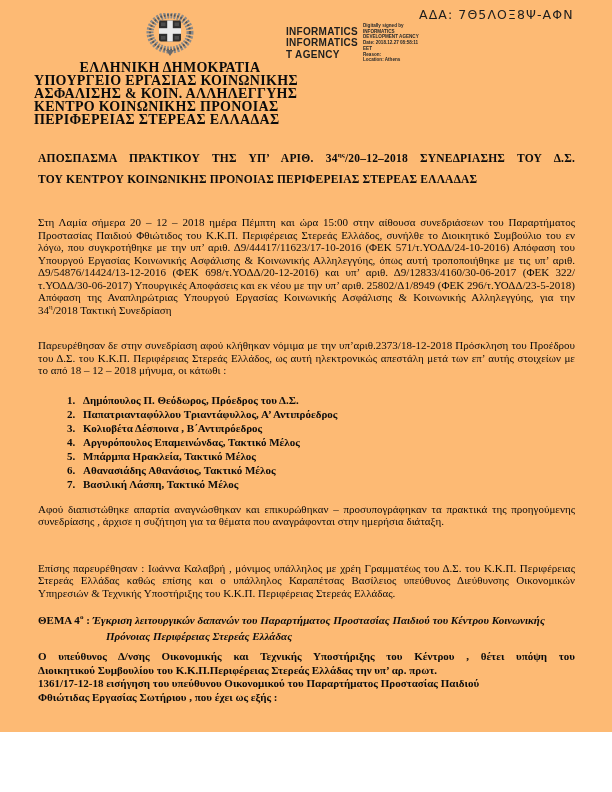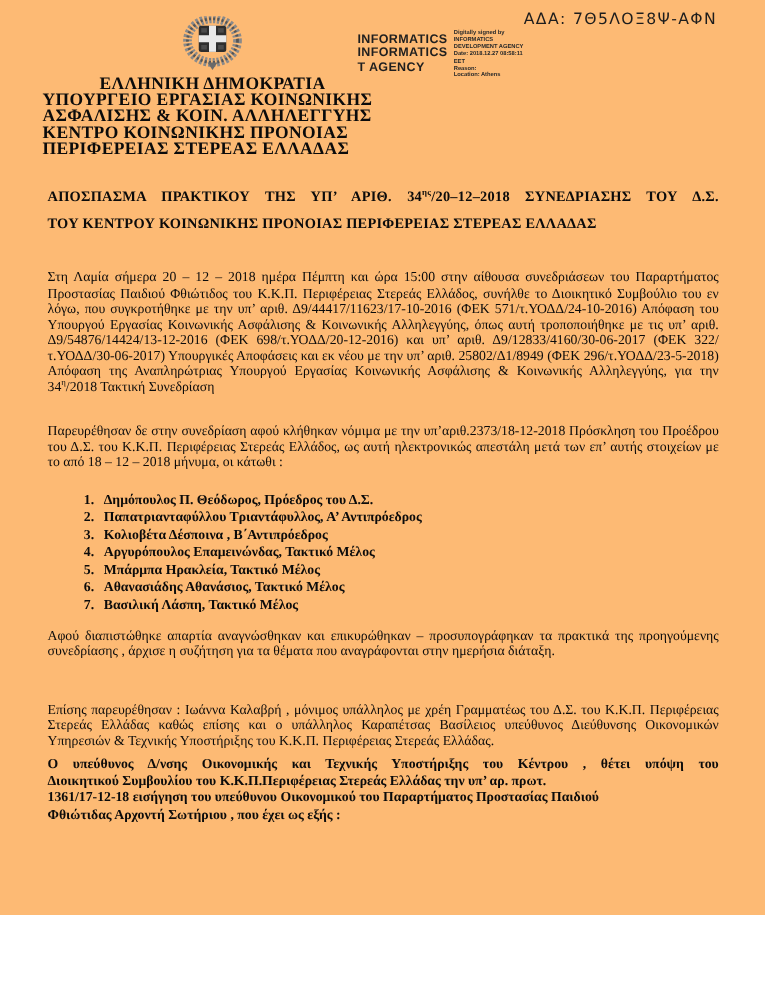--- a/index.html
+++ b/index.html
@@ -191,25 +191,28 @@
       <li><span>Αργυρόπουλος Επαμεινώνδας, Τακτικό  Μέλος</span></li>
       <li><span>Μπάρμπα  Ηρακλεία, Τακτικό  Μέλος</span></li>
       <li><span>Αθανασιάδης Αθανάσιος, Τακτικό Μέλος</span></li>
       <li><span>Βασιλική Λάσπη, Τακτικό Μέλος</span></li>
     </ol>
 
     <p class="para p4">Αφού διαπιστώθηκε απαρτία αναγνώσθηκαν και επικυρώθηκαν – προσυπογράφηκαν τα πρακτικά της προηγούμενης συνεδρίασης , άρχισε η συζήτηση για τα θέματα που αναγράφονται στην ημερήσια διάταξη.</p>
 
     <p class="para p3">Επίσης παρευρέθησαν : Ιωάννα Καλαβρή , μόνιμος υπάλληλος με χρέη Γραμματέως του Δ.Σ. του Κ.Κ.Π. Περιφέρειας Στερεάς Ελλάδας καθώς επίσης και ο υπάλληλος Καραπέτσας Βασίλειος υπεύθυνος Διεύθυνσης Οικονομικών Υπηρεσιών &amp; Τεχνικής Υποστήριξης του Κ.Κ.Π. Περιφέρειας Στερεάς Ελλάδας.</p>
 
+    <div class="thema">
+      <span><span>ΘΕΜΑ 4</span><sup>ο</sup><span> :</span></span><span class="thema-text"> Έγκριση λειτουργικών δαπανών του Παραρτήματος Προστασίας Παιδιού του Κέντρου Κοινωνικής Πρόνοιας Περιφέρειας Στερεάς Ελλάδας</span>
+    </div>
 
     <div class="p5">
       <div class="stretch">Ο υπεύθυνος Δ/νσης  Οικονομικής και Τεχνικής Υποστήριξης του Κέντρου , θέτει υπόψη του</div>
       <div>Διοικητικού Συμβουλίου του  Κ.Κ.Π.Περιφέρειας Στερεάς Ελλάδας  την υπ’ αρ. πρωτ.</div>
       <div>1361/17-12-18 εισήγηση του υπεύθυνου Οικονομικού του Παραρτήματος Προστασίας Παιδιού</div>
-      <div>Φθιώτιδας  Αρχοντή  Σωτήριου , που έχει ως εξής :</div>
+      <div>Φθιώτιδας  Εργασίας  Σωτήριου , που έχει ως εξής :</div>
     </div>
 
   </div>
 
   <div class="page-num">1</div>
 
 </div>
 
 </body></html>

